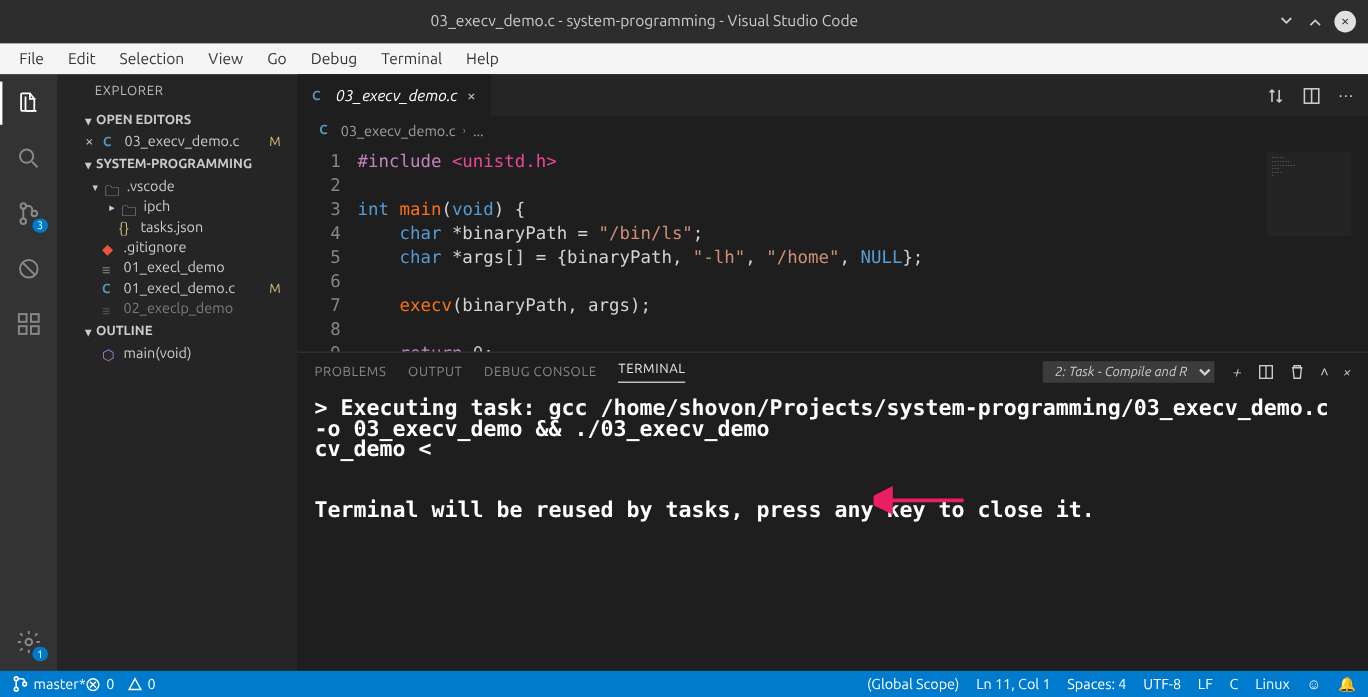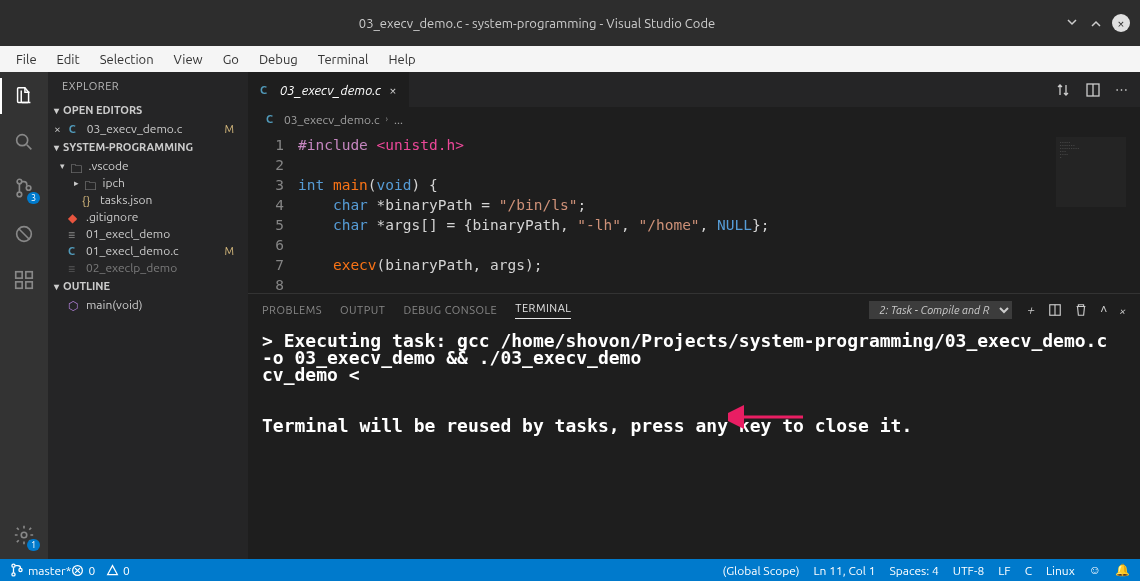--- a/index.html
+++ b/index.html
@@ -1,35 +1,35 @@
 <!DOCTYPE html>
 <html><head>
 <meta charset="utf-8">
 <style>
 * { margin: 0; padding: 0; box-sizing: border-box; }
 body { font-family: "Segoe UI", Ubuntu, sans-serif; font-size: 13px; background: #1e1e1e; color: #ccc; overflow: hidden; width: 1140px; height: 581px; }
 .window { display: flex; flex-direction: column; height: 100%; }
-.titlebar { background: #2d2d2d; height: 46px; display: flex; align-items: center; padding: 0 10px; color: #ccc; position: relative; }
+.titlebar { background: #2d2d2d; height: 36px; display: flex; align-items: center; padding: 0 10px; color: #ccc; position: relative; }
 .titlebar-title { flex: 1; text-align: center; font-size: 13px; }
 .titlebar-controls { display: flex; gap: 8px; align-items: center; }
 .tb-btn { width: 16px; height: 16px; display: flex; align-items: center; justify-content: center; cursor: pointer; }
 .tb-close { width: 18px; height: 18px; border-radius: 50%; background: #e0e0e0; color: #333; font-size: 13px; line-height: 18px; text-align: center; }
 
 .menubar { background: #f5f5f5; color: #333; height: 26px; display: flex; align-items: center; padding: 0 8px; gap: 4px; font-size: 13px; }
 .menubar span { padding: 3px 8px; cursor: pointer; }
 
 .main { flex: 1; display: flex; min-height: 0; }
 .activity-bar { width: 48px; background: #333; display: flex; flex-direction: column; align-items: center; padding-top: 10px; gap: 18px; }
 .act-icon { width: 28px; height: 28px; display: flex; align-items: center; justify-content: center; color: #888; cursor: pointer; position: relative; }
 .act-icon.active { color: #fff; }
 .act-icon.active::before { content: ""; position: absolute; left: -10px; top: -4px; bottom: -4px; width: 2px; background: #fff; }
 .badge { position: absolute; bottom: -2px; right: -2px; background: #007acc; color: #fff; border-radius: 8px; font-size: 9px; padding: 0 4px; line-height: 12px; }
 .activity-bottom { margin-top: auto; margin-bottom: 10px; }
 
-.sidebar { width: 200px; background: #252526; display: flex; flex-direction: column; font-size: 12px; }
+.sidebar { width: 200px; background: #252526; display: flex; flex-direction: column; font-size: 12px; padding-left: 17px; }
 .sidebar-header { padding: 8px 14px; font-size: 11px; letter-spacing: 0.5px; color: #bbb; text-transform: uppercase; }
 .section-hdr { padding: 4px 6px; display: flex; align-items: center; gap: 4px; font-size: 11px; font-weight: bold; color: #ccc; cursor: pointer; }
 .section-hdr .chev { font-size: 10px; }
 .tree-item { display: flex; align-items: center; padding: 2px 8px 2px 20px; gap: 6px; color: #ccc; cursor: pointer; white-space: nowrap; }
 .tree-item.mod::after { content: "M"; margin-left: auto; color: #d7ba7d; font-size: 11px; padding-right: 6px; }
 .tree-item .close-x { color: #ccc; margin-left: -14px; margin-right: 2px; font-size: 12px; }
 .ficon { width: 12px; height: 12px; display: inline-block; }
 .ficon.c { color: #519aba; font-weight: bold; font-size: 11px; }
 .ficon.folder { color: #ccc; }
 .ficon.brace { color: #d7ba7d; }

